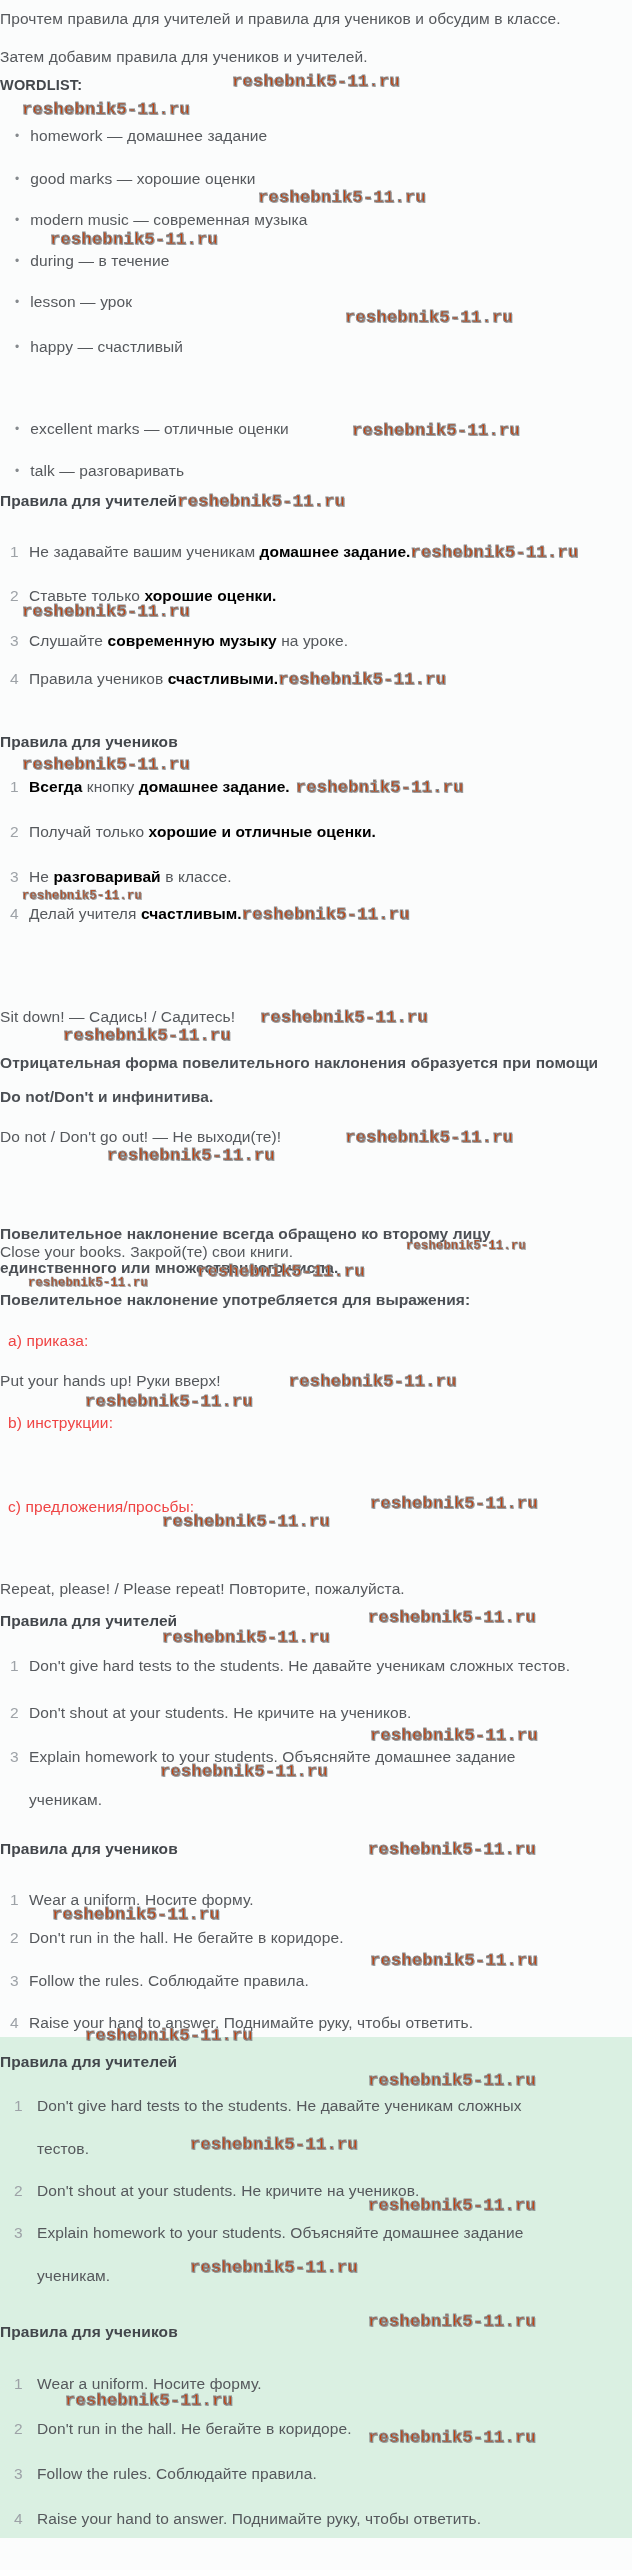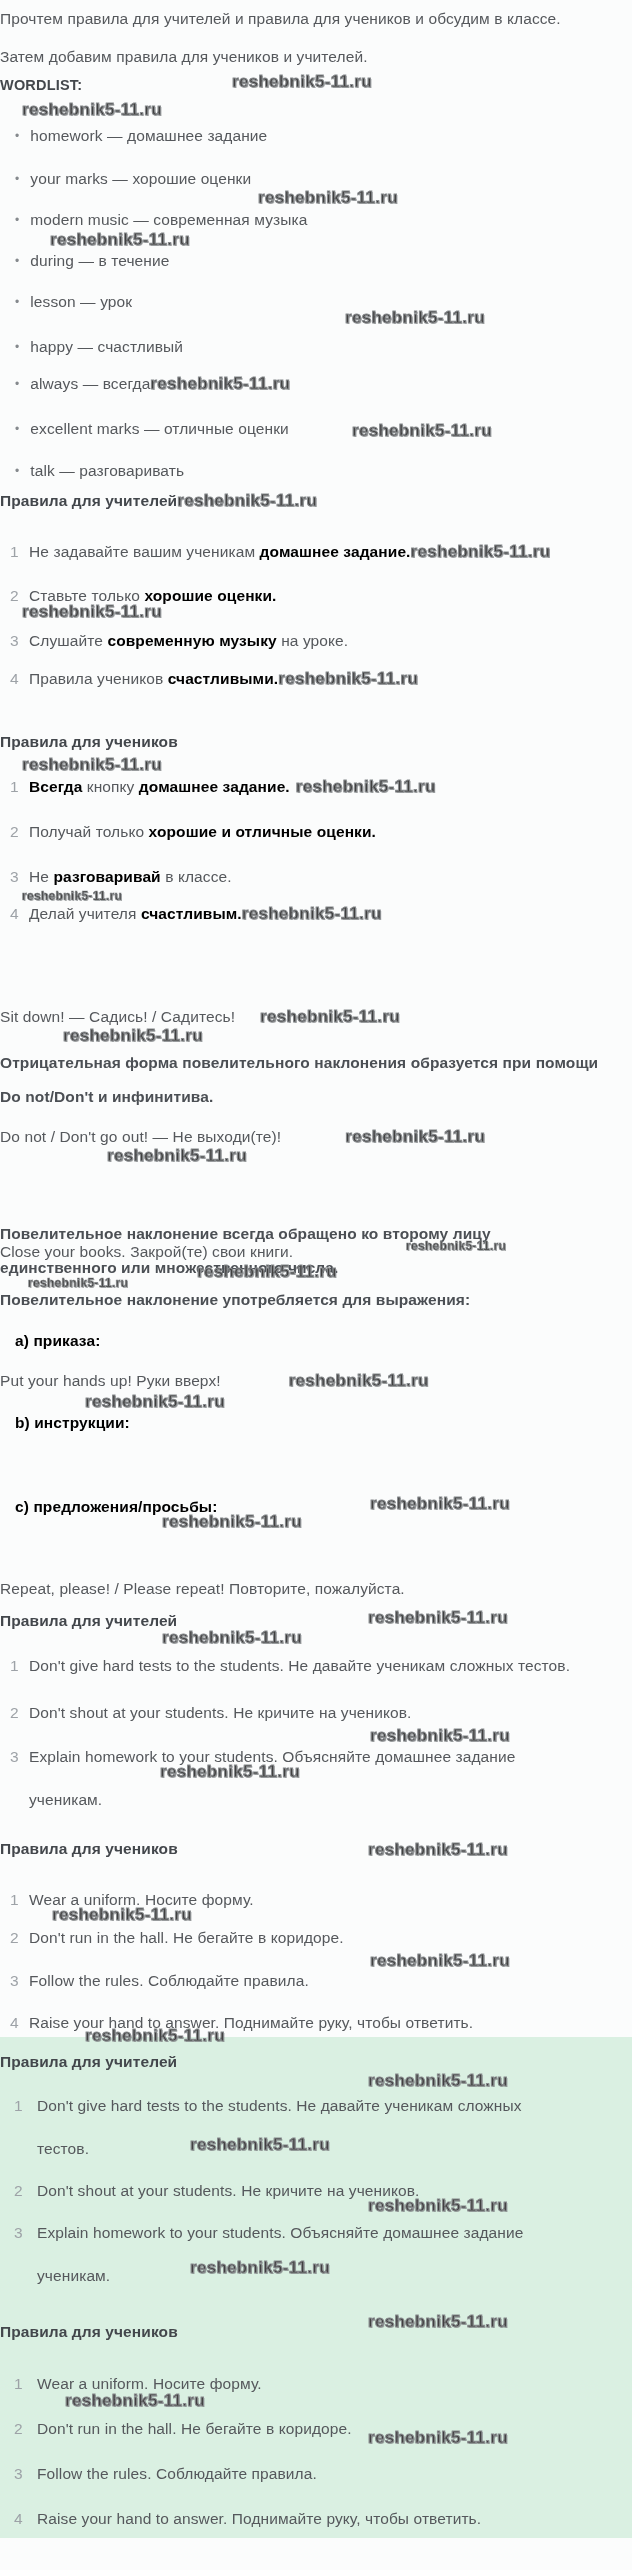--- a/index.html
+++ b/index.html
@@ -5,63 +5,62 @@
   * { margin:0; padding:0; box-sizing:border-box; }
   html,body { background:#ffffff; }
   .page {
     position:relative; width:632px; height:2570px; overflow:hidden;
     background:#fbfcfc;
     font-family:"Liberation Sans","DejaVu Sans",sans-serif;
     font-size:15.5px; color:#55585c; letter-spacing:.1px;
   }
   .t    { position:absolute; left:0; line-height:21px; white-space:nowrap; }
   .note { position:absolute; left:0; line-height:34px; font-weight:700; color:#4b4f54; width:600px; }
-  .lbl  { position:absolute; left:15px; line-height:21px; font-weight:700; color:#000000; white-space:nowrap; }
+  .lbl  { position:absolute; left:8px; line-height:21px; font-weight:400; color:#ef4444; white-space:nowrap; }
   .heading { position:absolute; left:0; line-height:21px; font-weight:700; color:#43474c; white-space:nowrap; }
   .wordlist-label { position:absolute; left:0; font-weight:700; color:#43474c; font-size:14.5px; letter-spacing:.2px; }
   .b { font-weight:700; color:#000000; }
   .wli { position:absolute; left:15px; line-height:21px; white-space:nowrap; }
   .wli .dot { color:#85898d; font-size:12px; margin-right:11px; vertical-align:1px; }
   .li  { position:absolute; left:10px; padding-left:19px; line-height:21px; }
   .li .num { position:absolute; left:0; top:0; line-height:inherit; color:#9da2a7; font-weight:400; }
   .li2 { line-height:43px; }
   .li-g { left:14px; padding-left:23px; }
   .nowrap { white-space:nowrap; }
   .answer-bg { position:absolute; left:0; width:632px; background:#daf0e2; }
   .wm {
     position:absolute;
-    font-family:Liberation Sans, sans-serif;
+    font-family:Liberation Mono, monospace;
     font-weight:700; font-size:17px; letter-spacing:.3px;
-    color:#404040;
+    color:#c2410c;
     -webkit-text-stroke:1px #888b8e;
     text-shadow:1px 1px 0 rgba(118,121,124,.6), -0.5px -0.5px 0 rgba(118,121,124,.45);
     white-space:nowrap; line-height:20px;
   }
   .wm-inline { position:static; display:inline; }
   .wm-s { font-size:12px; -webkit-text-stroke:.7px #8a8d90; }
 </style>
 </head>
 <body>
 
 <div class="page">
 
   <div class="answer-bg" style="top:2037px;height:501px;"></div>
 
   <div class="t" style="top:8px">Прочтем правила для учителей и правила для учеников и обсудим в классе.</div>
   <div class="t" style="top:46px">Затем добавим правила для учеников и учителей.</div>
 
   <div class="wordlist-label" style="top:77px">WORDLIST:</div>
 
   <div class="wli" style="top:125px"><span class="dot">•</span><span>homework — домашнее задание</span></div>
-  <div class="wli" style="top:168px"><span class="dot">•</span><span>your marks — хорошие оценки</span></div>
+  <div class="wli" style="top:168px"><span class="dot">•</span><span>good marks — хорошие оценки</span></div>
   <div class="wli" style="top:209px"><span class="dot">•</span><span>modern music — современная музыка</span></div>
   <div class="wli" style="top:250px"><span class="dot">•</span><span>during — в течение</span></div>
   <div class="wli" style="top:291px"><span class="dot">•</span><span>lesson — урок</span></div>
   <div class="wli" style="top:336px"><span class="dot">•</span><span>happy — счастливый</span></div>
-  <div class="wli" style="top:373px"><span class="dot">•</span><span>always — всегда</span><span class="wm wm-inline">reshebnik5-11.ru</span></div>
   <div class="wli" style="top:418px"><span class="dot">•</span><span>excellent marks — отличные оценки</span></div>
   <div class="wli" style="top:460px"><span class="dot">•</span><span>talk — разговаривать</span></div>
 
   <div class="heading" style="top:490px"><span>Правила для учителей</span><span class="wm wm-inline">reshebnik5-11.ru</span></div>
 
   <div class="li nowrap" style="top:541px"><span class="num">1</span><span><span>Не задавайте вашим ученикам </span><span class="b">домашнее задание.</span></span><span class="wm wm-inline">reshebnik5-11.ru</span></div>
   <div class="li nowrap" style="top:585px"><span class="num">2</span><span><span>Ставьте только </span><span class="b">хорошие оценки.</span></span></div>
   <div class="li nowrap" style="top:630px"><span class="num">3</span><span><span>Слушайте </span><span class="b">современную музыку</span><span> на уроке.</span></span></div>
   <div class="li nowrap" style="top:668px"><span class="num">4</span><span><span>Правила учеников </span><span class="b">счастливыми.</span></span><span class="wm wm-inline">reshebnik5-11.ru</span></div>
 

